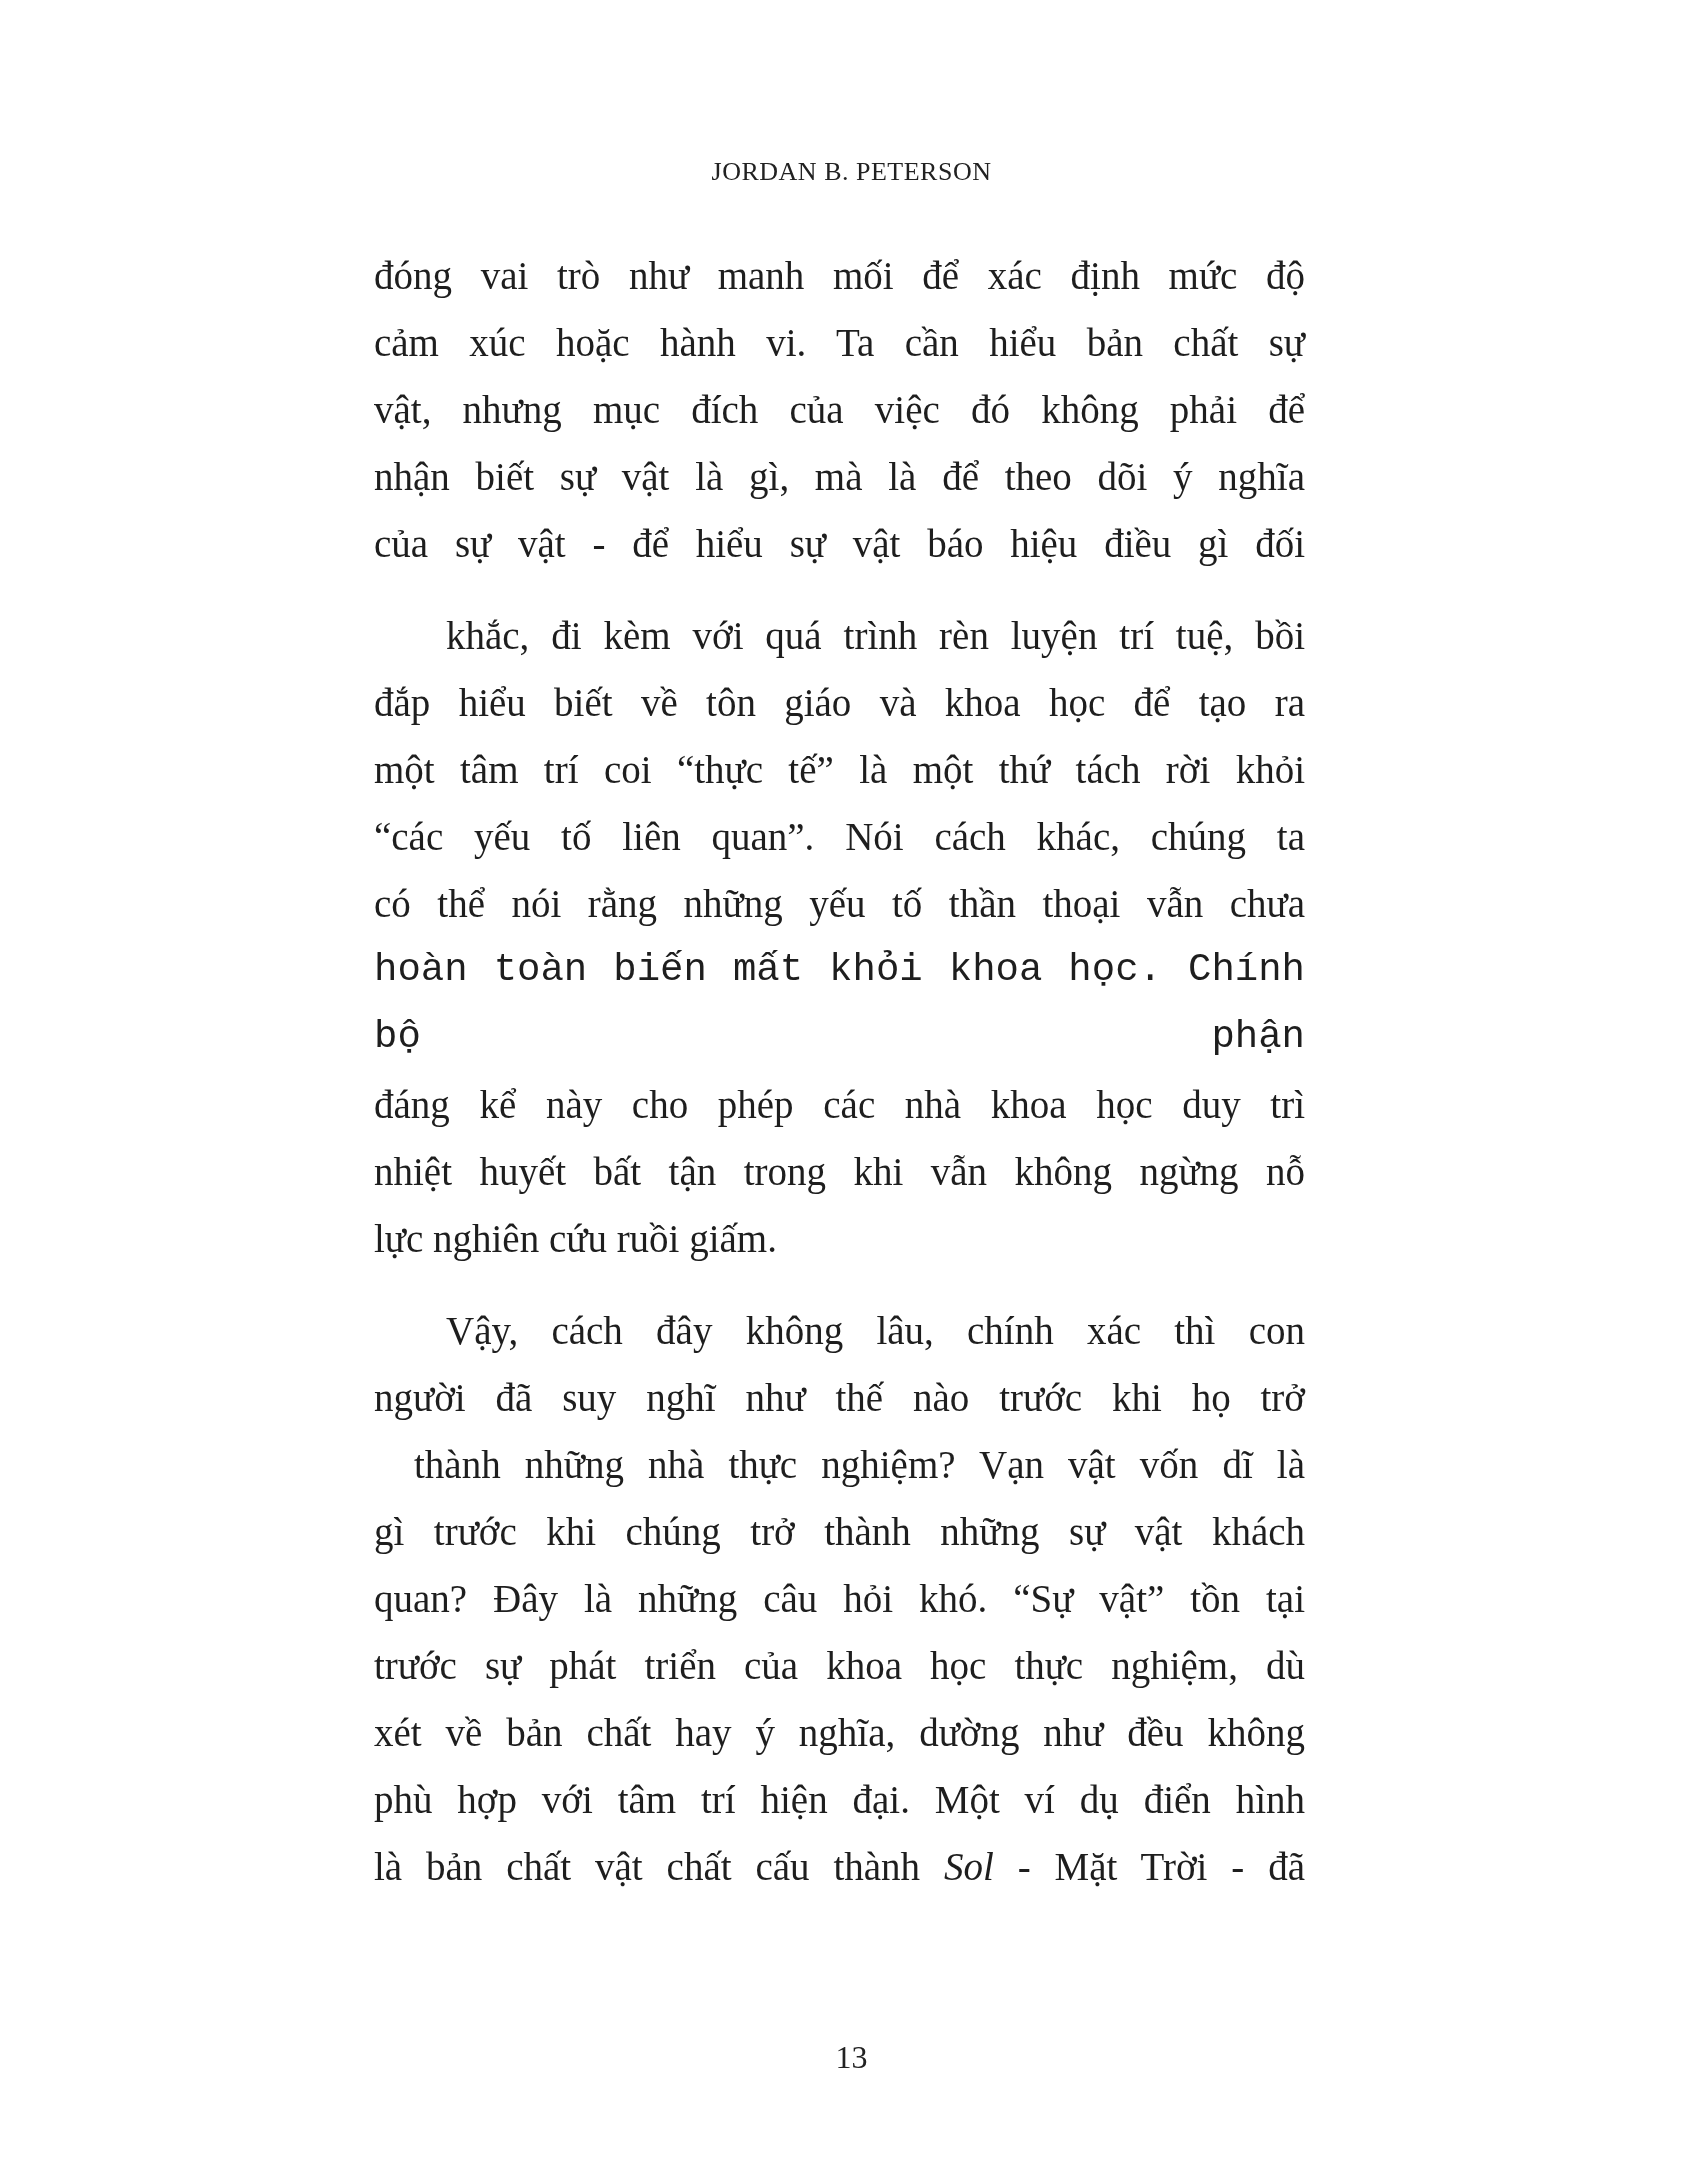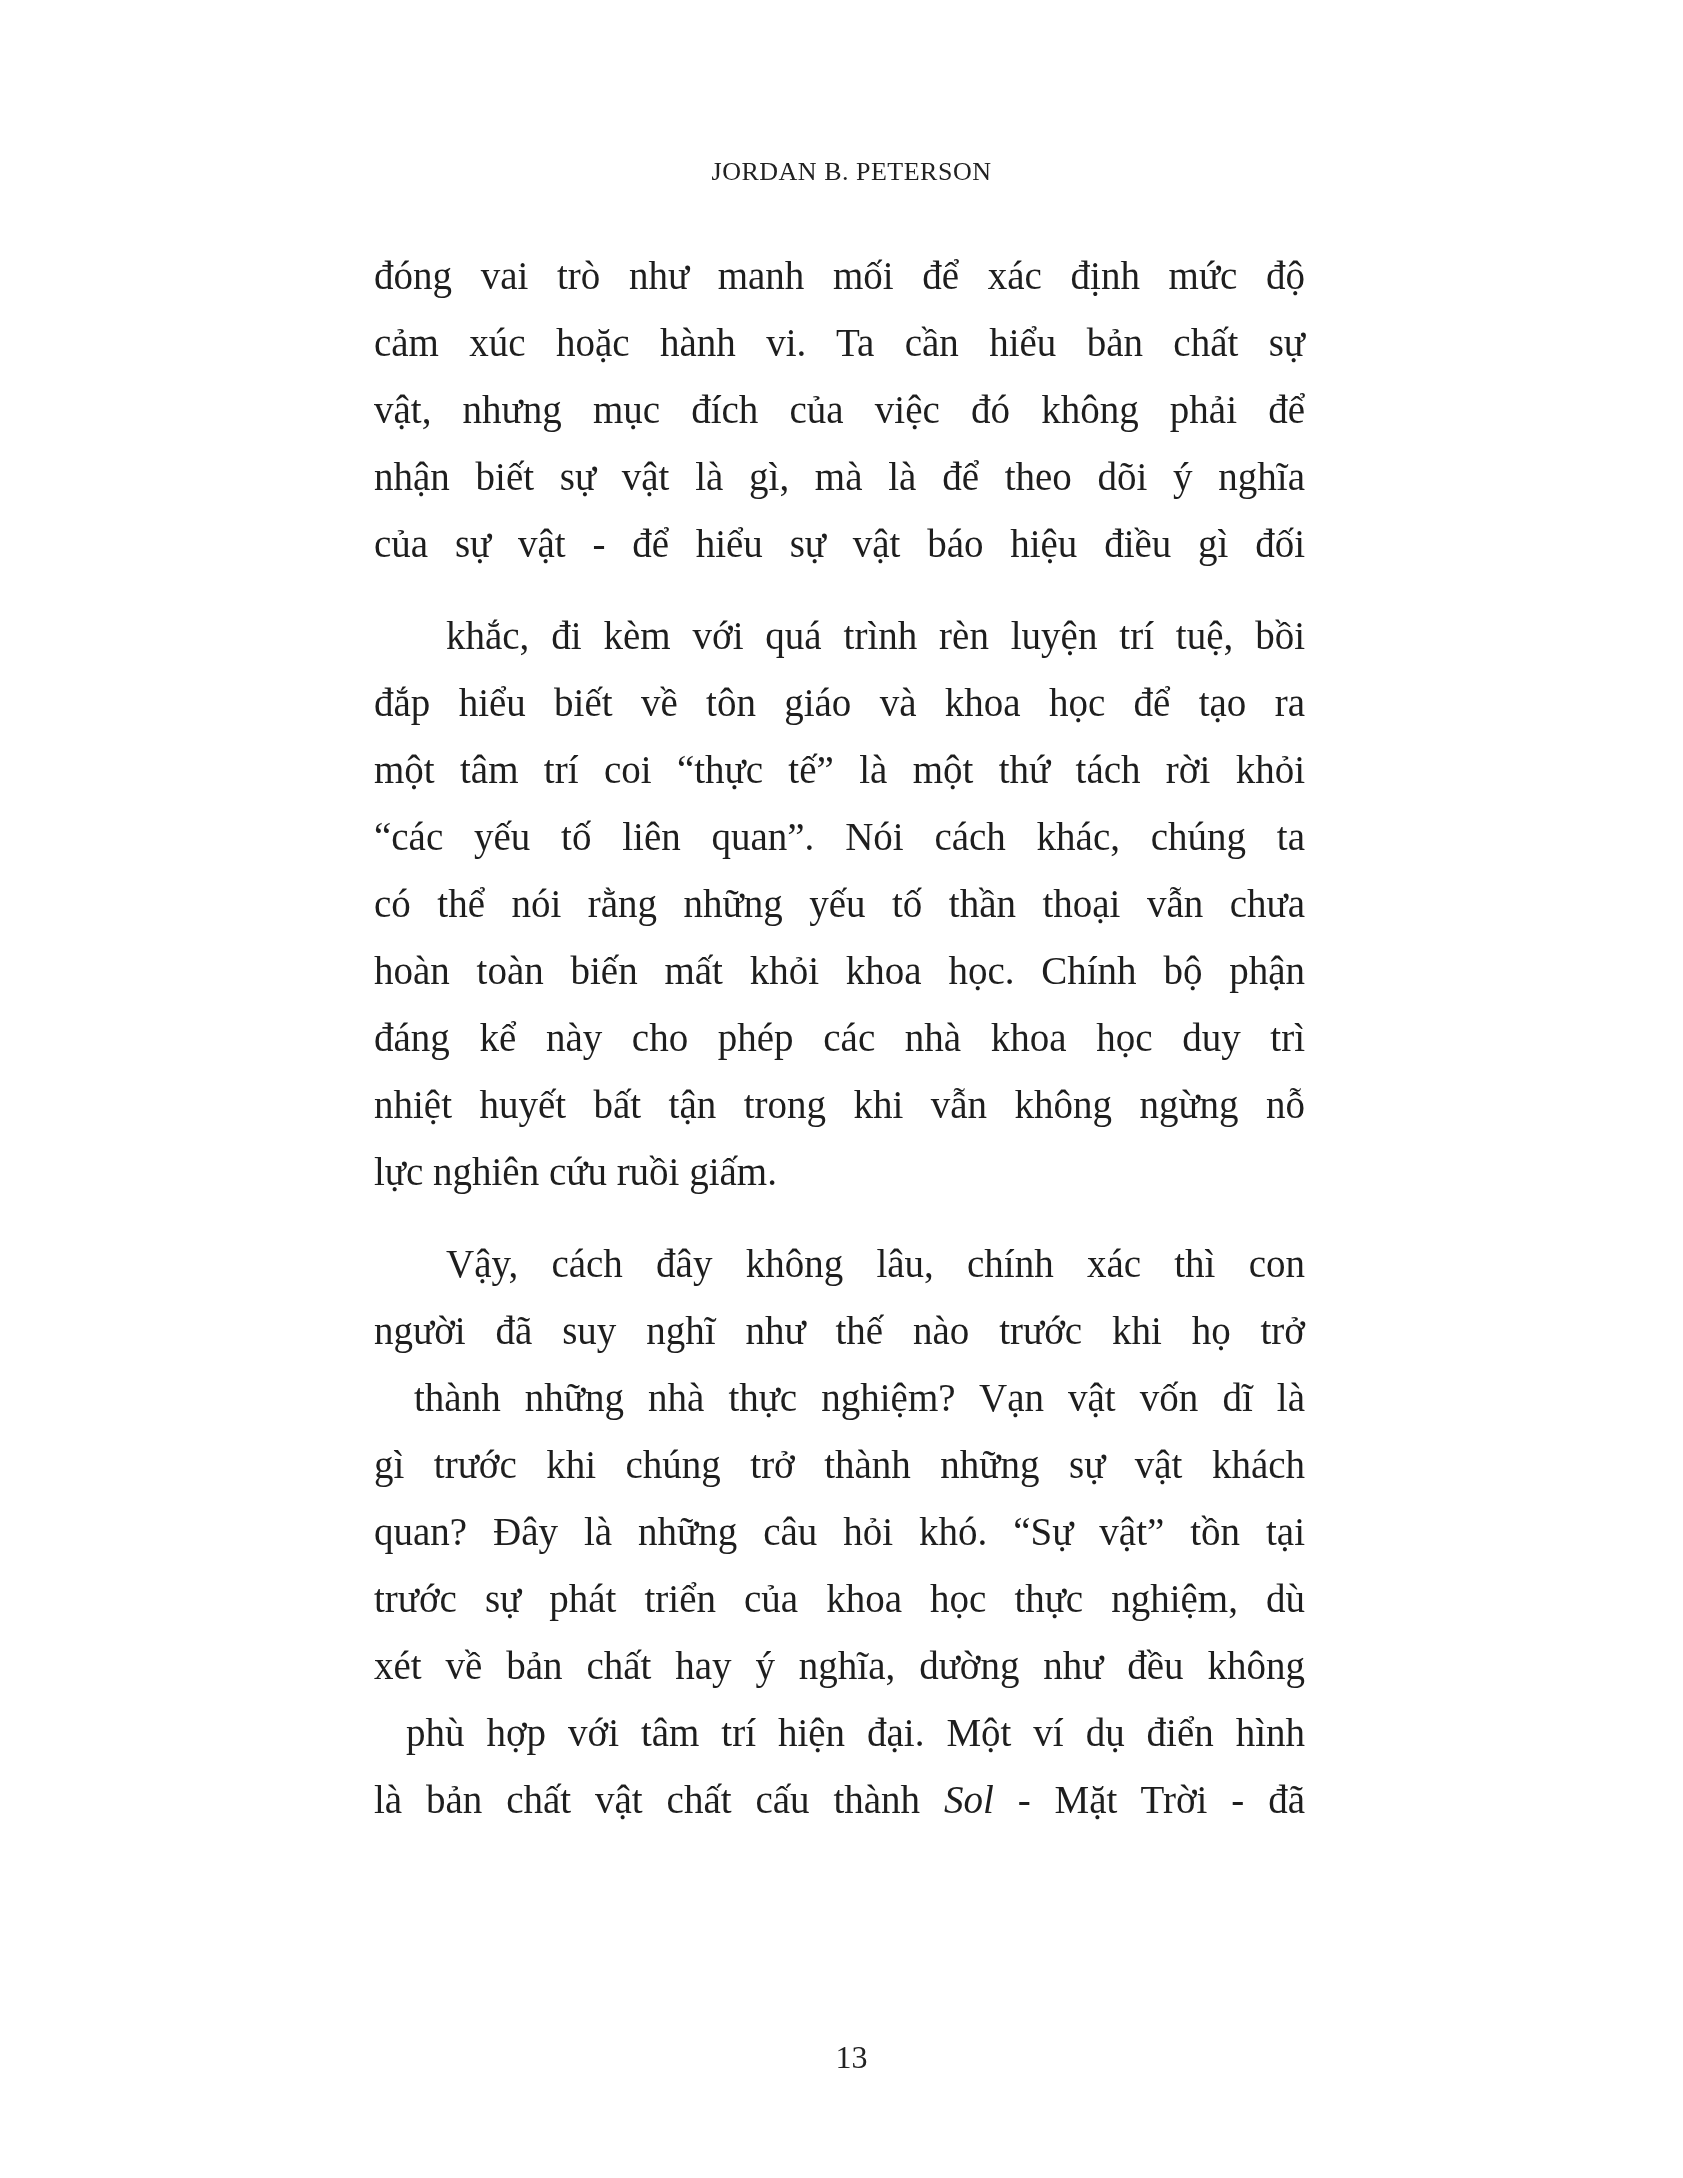--- a/index.html
+++ b/index.html
@@ -84,34 +84,34 @@
     <span class="line" style="white-space: normal; text-align: justify; text-align-last: justify;">nhận biết sự vật là gì, mà là để theo dõi ý nghĩa</span>
     <span class="line" style="white-space: normal; text-align: justify; text-align-last: justify;">của sự vật - để hiểu sự vật báo hiệu điều gì đối</span>
   </div>
 
   <div class="para indent">
     <span class="line" style="white-space: normal; text-align: justify; text-align-last: justify;">khắc, đi kèm với quá trình rèn luyện trí tuệ, bồi</span>
     <span class="line" style="white-space: normal; text-align: justify; text-align-last: justify;">đắp hiểu biết về tôn giáo và khoa học để tạo ra</span>
     <span class="line" style="white-space: normal; text-align: justify; text-align-last: justify;">một tâm trí coi “thực tế” là một thứ tách rời khỏi</span>
     <span class="line" style="white-space: normal; text-align: justify; text-align-last: justify;">“các yếu tố liên quan”. Nói cách khác, chúng ta</span>
     <span class="line" style="white-space: normal; text-align: justify; text-align-last: justify;">có thể nói rằng những yếu tố thần thoại vẫn chưa</span>
-    <span class="line" style="white-space: normal; text-align: justify; text-align-last: justify;">hoàn toàn biến mất khỏi khoa học. Chính bộ phận</span>
+    <span class="line" style="white-space: normal; text-align: justify; text-align-last: justify; font-family: Liberation Mono, monospace;">hoàn toàn biến mất khỏi khoa học. Chính bộ phận</span>
     <span class="line" style="white-space: normal; text-align: justify; text-align-last: justify;">đáng kể này cho phép các nhà khoa học duy trì</span>
     <span class="line" style="white-space: normal; text-align: justify; text-align-last: justify;">nhiệt huyết bất tận trong khi vẫn không ngừng nỗ</span>
     <span class="line short">lực nghiên cứu ruồi giấm.</span>
   </div>
 
   <div class="para indent">
     <span class="line" style="white-space: normal; text-align: justify; text-align-last: justify;">Vậy, cách đây không lâu, chính xác thì con</span>
     <span class="line" style="white-space: normal; text-align: justify; text-align-last: justify;">người đã suy nghĩ như thế nào trước khi họ trở</span>
     <span class="line" style="white-space: normal; text-align: justify; text-align-last: justify; margin-left: 40px;">thành những nhà thực nghiệm? Vạn vật vốn dĩ là</span>
     <span class="line" style="white-space: normal; text-align: justify; text-align-last: justify;">gì trước khi chúng trở thành những sự vật khách</span>
     <span class="line" style="white-space: normal; text-align: justify; text-align-last: justify;">quan? Đây là những câu hỏi khó. “Sự vật” tồn tại</span>
     <span class="line" style="white-space: normal; text-align: justify; text-align-last: justify;">trước sự phát triển của khoa học thực nghiệm, dù</span>
     <span class="line" style="white-space: normal; text-align: justify; text-align-last: justify;">xét về bản chất hay ý nghĩa, dường như đều không</span>
-    <span class="line" style="white-space: normal; text-align: justify; text-align-last: justify; margin-left: 32px;">phù hợp với tâm trí hiện đại. Một ví dụ điển hình</span>
+    <span class="line" style="white-space: normal; text-align: justify; text-align-last: justify;">phù hợp với tâm trí hiện đại. Một ví dụ điển hình</span>
     <span class="line" style="white-space: normal; text-align: justify; text-align-last: justify;"><span>là bản chất vật chất cấu thành </span><em>Sol</em><span> - Mặt Trời - đã</span></span>
   </div>
 
 </div>
 
 <div class="page-number">13</div>
 
 
 </body></html>

